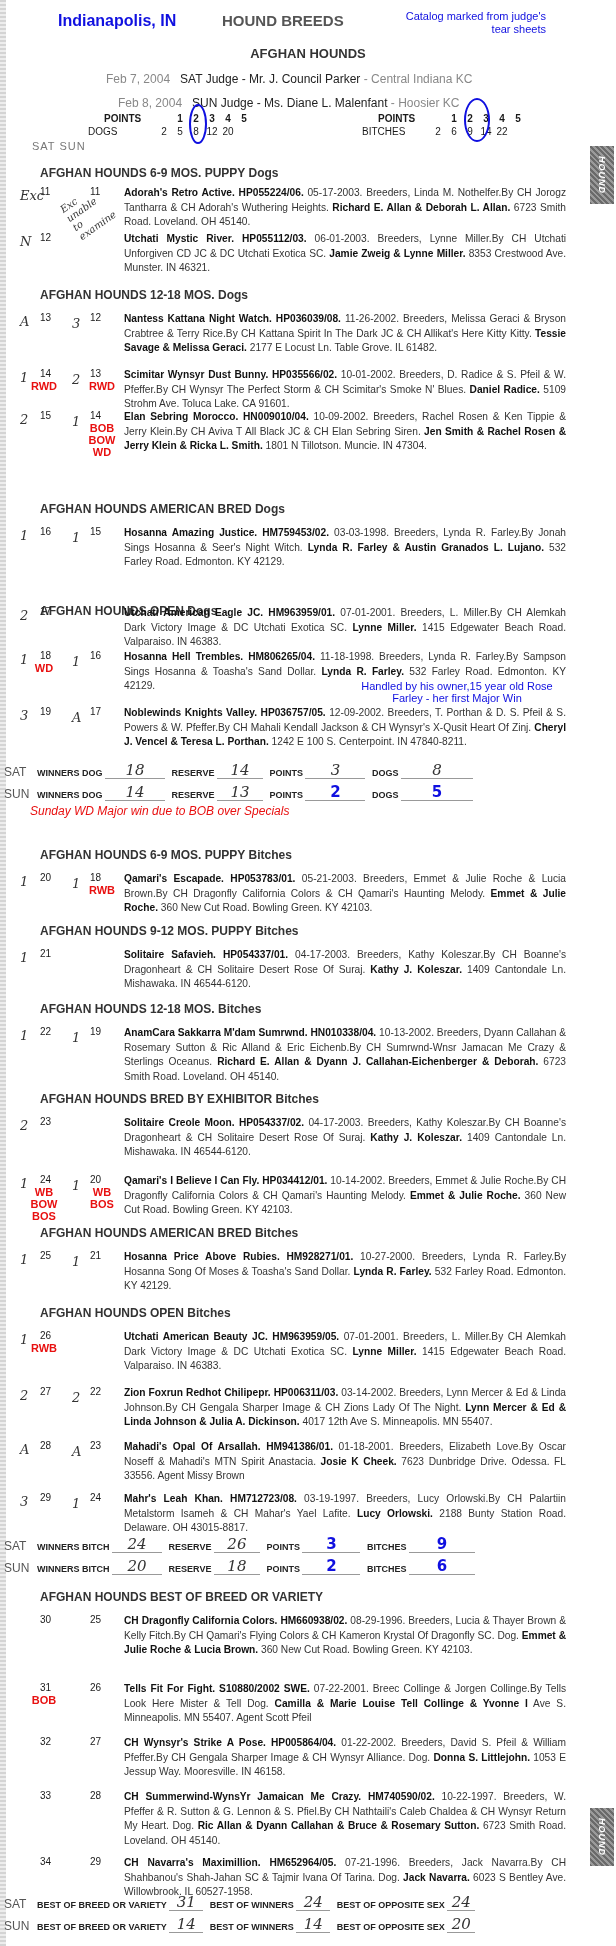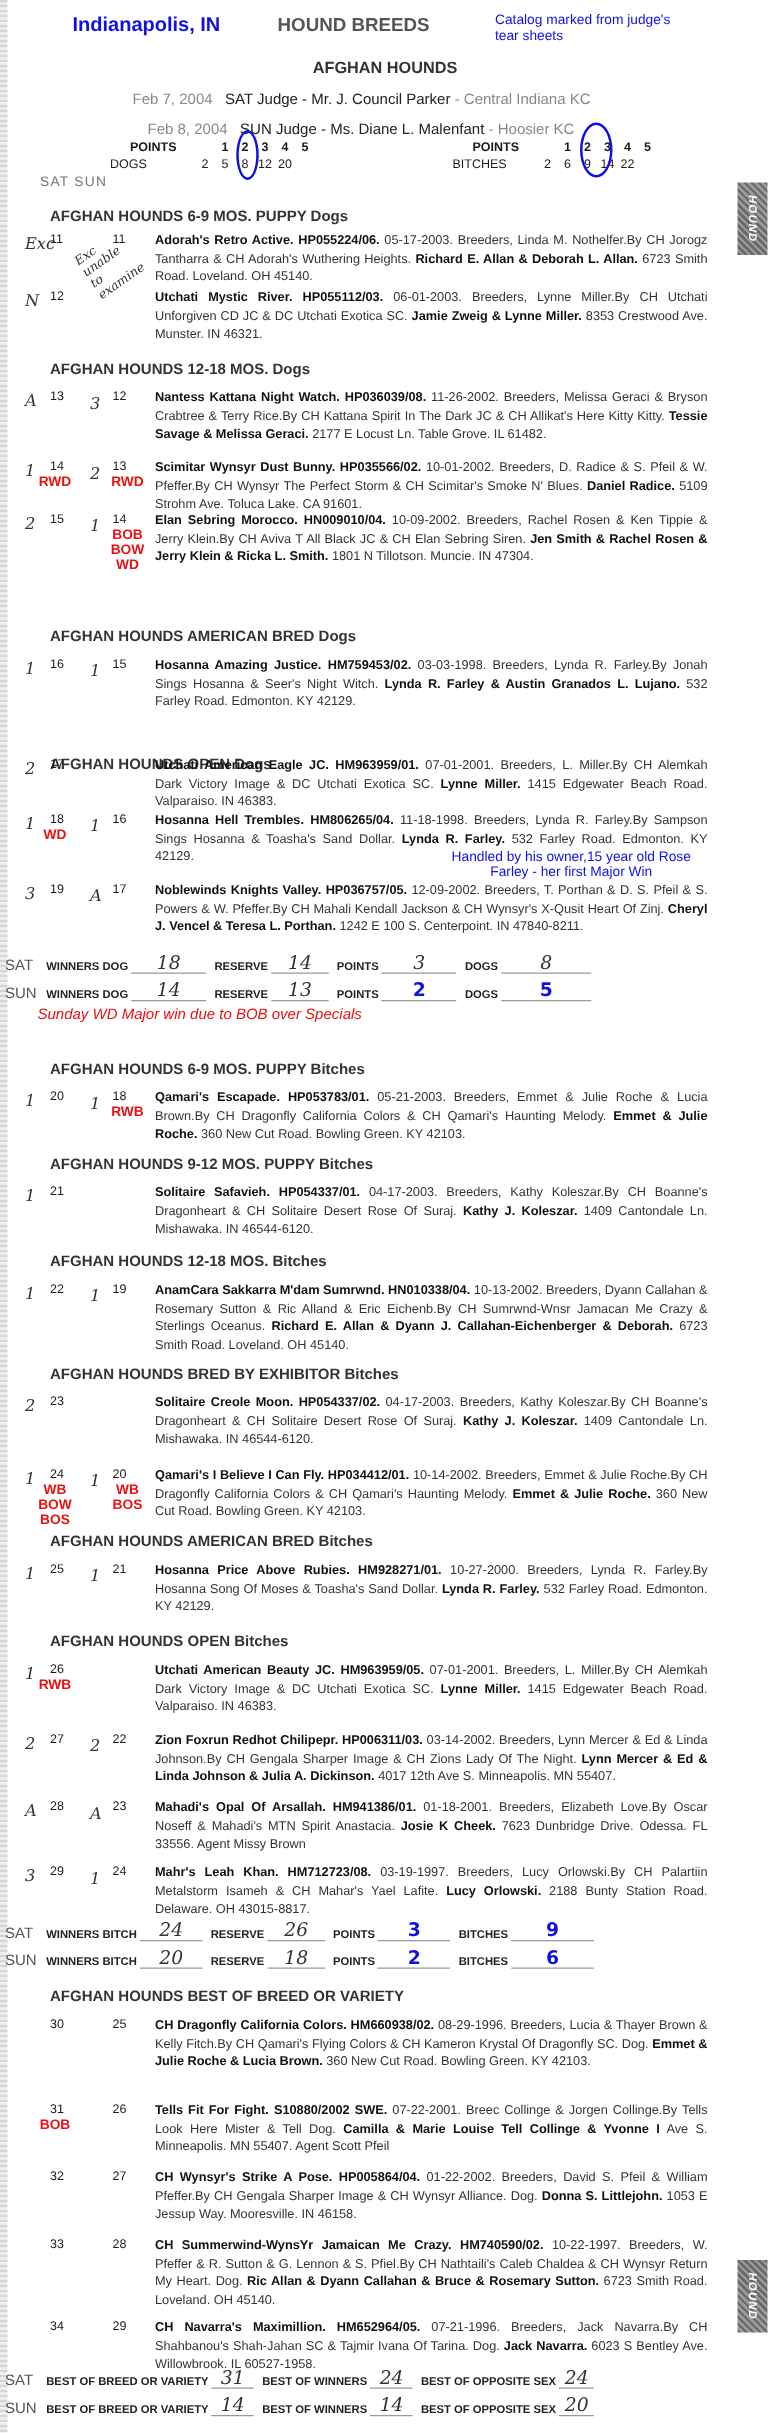--- a/index.html
+++ b/index.html
@@ -20,21 +20,21 @@
     writing-mode: vertical-rl; letter-spacing: 1px;
   }
   .abs { position: absolute; }
   .blue { color: #1010e0; }
   .red { color: #e81010; font-weight: bold; }
   .hand { font-family: "DejaVu Serif", serif; font-style: italic; color: #333; }
 
   
   #city { left: 58px; top: 12px; font-size: 16px; font-weight: bold; }
   #group { left: 222px; top: 12px; font-size: 15px; font-weight: bold; color: #555; }
-  #catalog-note { left: 396px; top: 10px; width: 150px; text-align: left; font-size: 11px; line-height: 13px; }
+  #catalog-note { left: 396px; top: 10px; width: 150px; text-align: right; font-size: 11px; line-height: 13px; }
   #breed-title { left: 0; width: 616px; text-align: center; top: 46px; font-size: 13px; font-weight: bold; color: #333; }
   .judge-line { font-size: 12px; color: #222; white-space: nowrap; }
   .judge-line .dim { color: #888; }
   #judge-sat { left: 106px; top: 72px; }
   #judge-sun { left: 98px; top: 96px; margin-left: 20px; }
   .pts-table { font-size: 10px; line-height: 13px; }
   .pts-table .lbl { display: inline-block; width: 68px; }
   .pts-table .n { display: inline-block; width: 16px; text-align: center; }
   .pts-table .head { font-weight: bold; margin-left: 16px; }
   #pts-dogs { left: 88px; top: 112px; }

